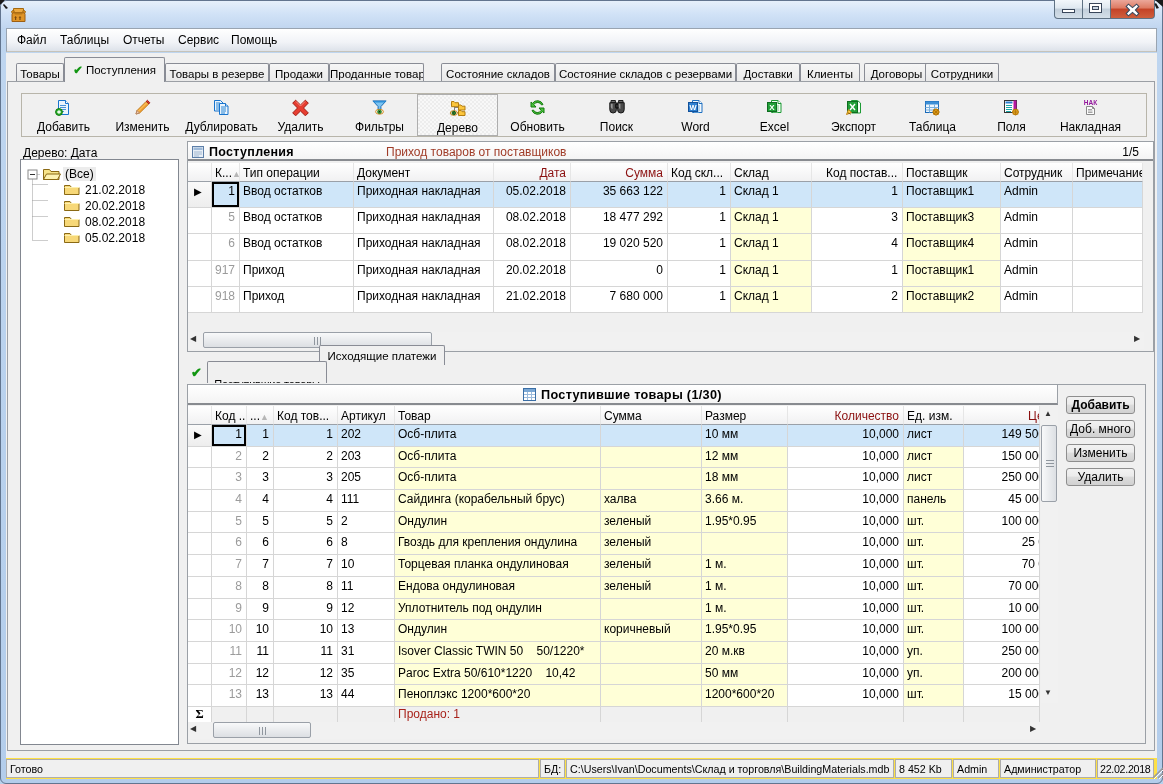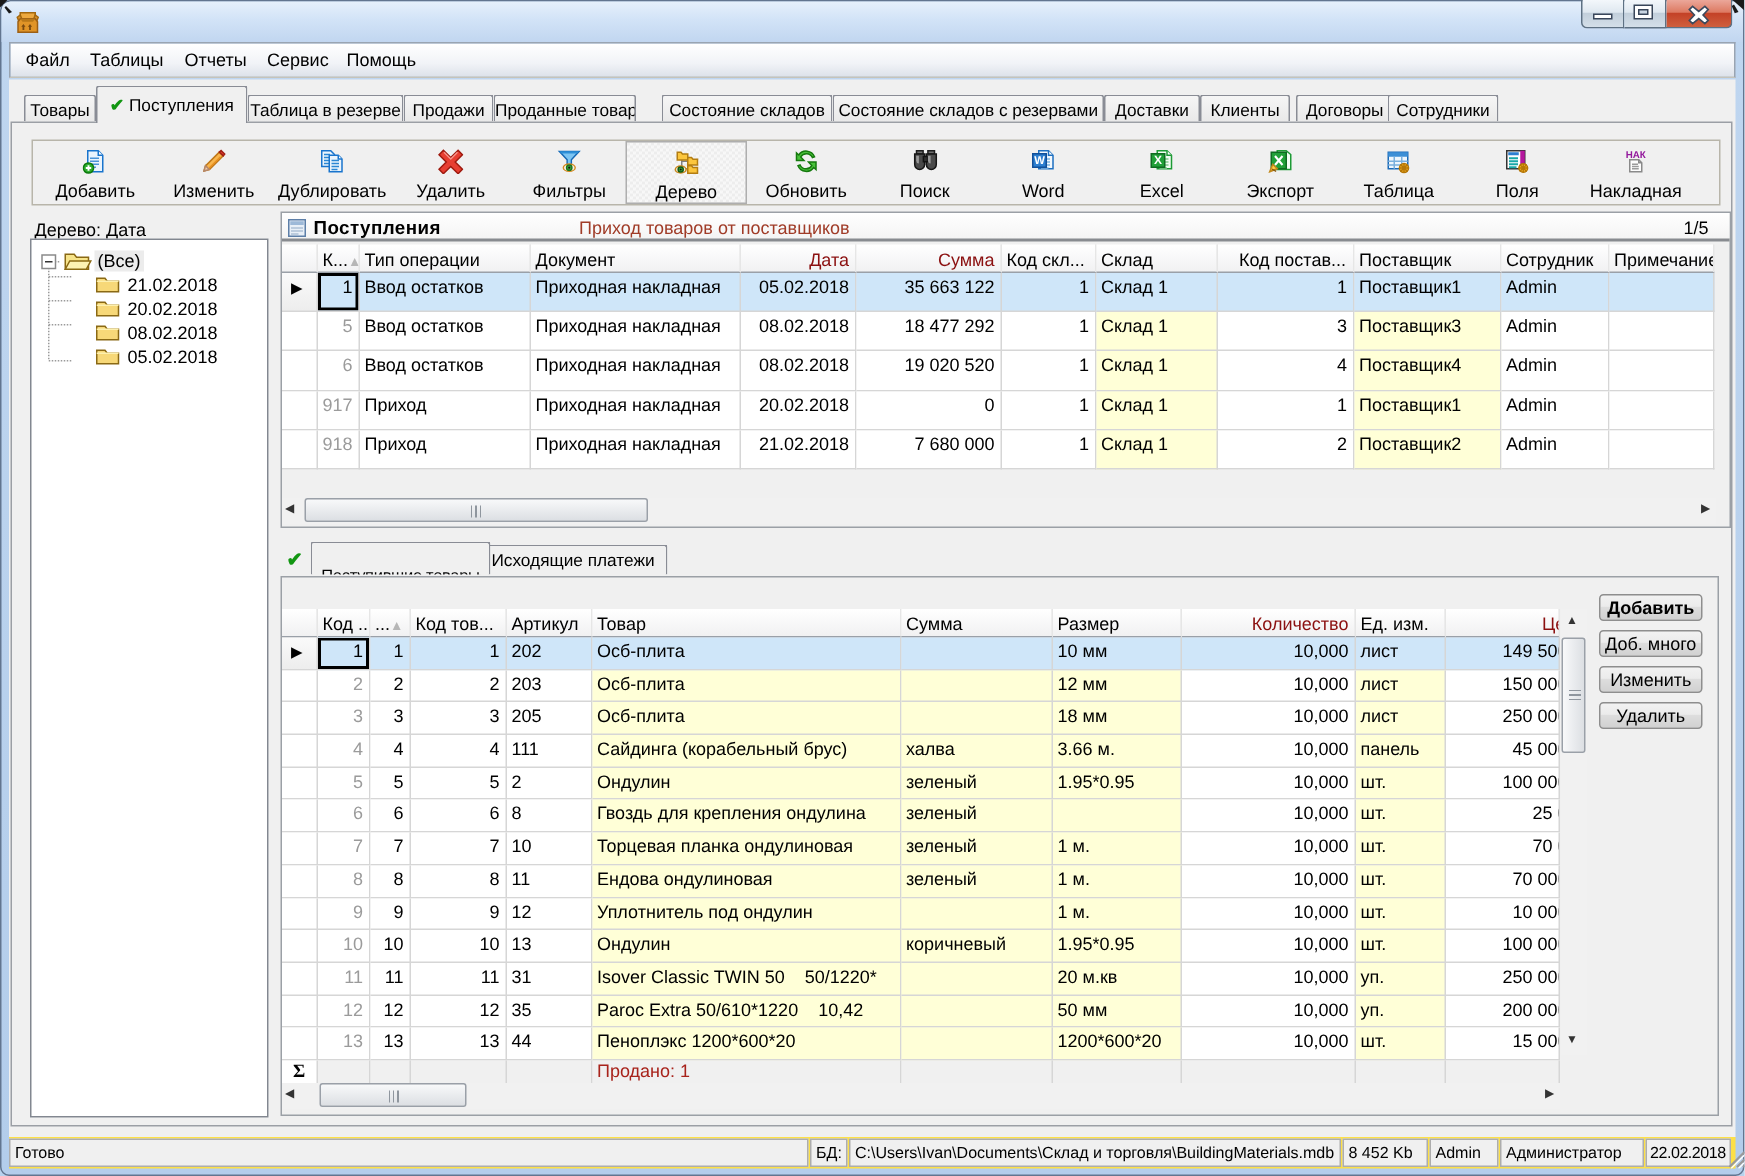--- a/index.html
+++ b/index.html
@@ -104,21 +104,21 @@
  <span class="mi" style="left:10px">Файл</span>
  <span class="mi" style="left:53px">Таблицы</span>
  <span class="mi" style="left:116px">Отчеты</span>
  <span class="mi" style="left:171px">Сервис</span>
  <span class="mi" style="left:224px">Помощь</span>
 </div>
 <div id="client">
 
  <div class="tab" style="left:10px;top:10px;width:48px;height:18px">Товары</div>
  <div class="tab on" style="left:58px;top:4px;width:101px;height:25px"><span style="color:#129612;font-weight:bold">✔</span> Поступления</div>
- <div class="tab" style="left:159px;top:10px;width:104px;height:18px">Таблица в резерве</div>
+ <div class="tab" style="left:159px;top:10px;width:104px;height:18px">Товары в резерве</div>
  <div class="tab" style="left:263px;top:10px;width:60px;height:18px">Продажи</div>
  <div class="tab" style="left:323px;top:10px;width:95px;height:18px">Проданные товары</div>
  <div class="tab" style="left:435px;top:10px;width:114px;height:18px">Состояние складов</div>
  <div class="tab" style="left:549px;top:10px;width:181px;height:18px">Состояние складов с резервами</div>
  <div class="tab" style="left:730px;top:10px;width:64px;height:18px">Доставки</div>
  <div class="tab" style="left:794px;top:10px;width:60px;height:18px">Клиенты</div>
  <div class="tab" style="left:858px;top:10px;width:65px;height:18px">Договоры</div>
  <div class="tab" style="left:919px;top:10px;width:74px;height:18px">Сотрудники</div>
  <div id="page">
   <div id="toolbar">
@@ -367,22 +367,30 @@
             <div class="grip-h" style="left:110px"></div>
           </div>
     <div class="sb-btn" style="left:940px;top:0">
             <span class="sbgl" style="left:6px">▶</span>
           </div>
    </div>
   </div>
 
   <div style="position:absolute;left:183px;top:283px;color:#129612;font-weight:bold;font-size:13px">✔</div>
   <div class="stab" style="left:199px;top:279px;width:120px;height:22px;z-index:3;padding-top:16px;font-size:11px;letter-spacing:-.2px">Поступившие товары</div>
-  <div class="stab" style="left:311px;top:281px;width:126px;height:20px;padding-top:4px;font-size:11.5px">Исходящие платежи</div>
+  <div class="stab" style="left:311px;top:263px;width:126px;height:20px;padding-top:4px;font-size:11.5px">Исходящие платежи</div>
   <div class="gridbox" id="grid2" style="left:179px;top:302px;width:959px;height:360px">
+   <div class="caption" style="height:20px;width:870px;border-right:1px solid #9ba0a6">
+    <svg style="position:absolute;left:335px;top:3px" width="13" height="13" viewBox="0 0 13 13">
+            <rect x=".5" y=".5" width="12" height="12" fill="#fff" stroke="#3a6ea5"></rect>
+            <rect x="1" y="1" width="11" height="3" fill="#7aa7d4"></rect>
+            <path d="M1 6.5h11M1 9.5h11M4.5 4v8M8.5 4v8" stroke="#9dbcdd"></path>
+          </svg>
+    <b style="position:absolute;left:353px;top:3px;font-size:12.7px;letter-spacing:.3px">Поступившие товары (1/30)</b>
+   </div>
    <table class="grid" style="position:absolute;left:0;top:21px;width:852px">
     <colgroup>
             <col style="width:24px">
             <col style="width:35px">
             <col style="width:27px">
             <col style="width:64px">
             <col style="width:57px">
             <col style="width:206px">
             <col style="width:101px">
             <col style="width:86px">

